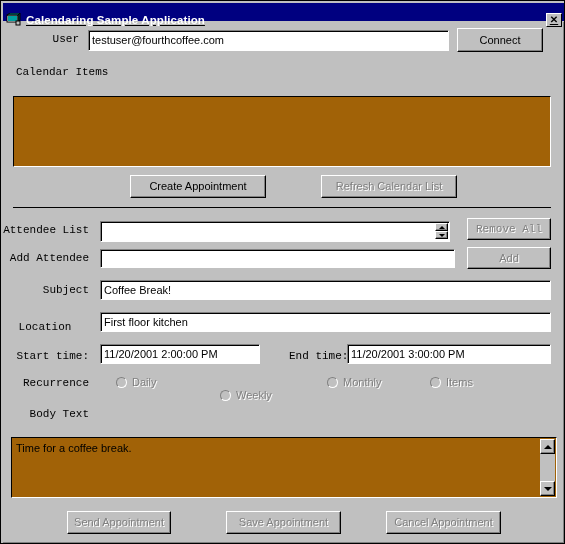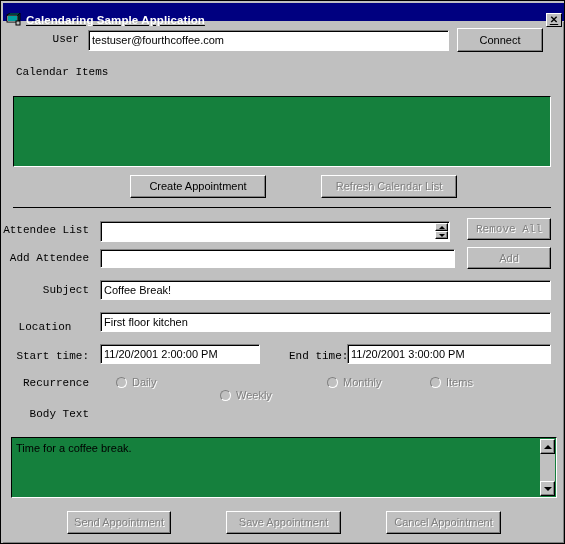--- a/index.html
+++ b/index.html
@@ -132,21 +132,21 @@
   }
   .btn.disabled {
     color: #808080;
     text-shadow: 1px 1px 0 #ffffff;
   }
 
   
   .sunken-box {
     position: absolute;
     box-sizing: border-box;
-    background: #15803d;
+    background: #a16207;
     border-top: 1px solid #000000;
     border-left: 1px solid #000000;
     border-right: 1px solid #ffffff;
     border-bottom: 1px solid #ffffff;
     overflow: hidden;
   }
 
   .hr-sep {
     position: absolute;
     height: 0;

